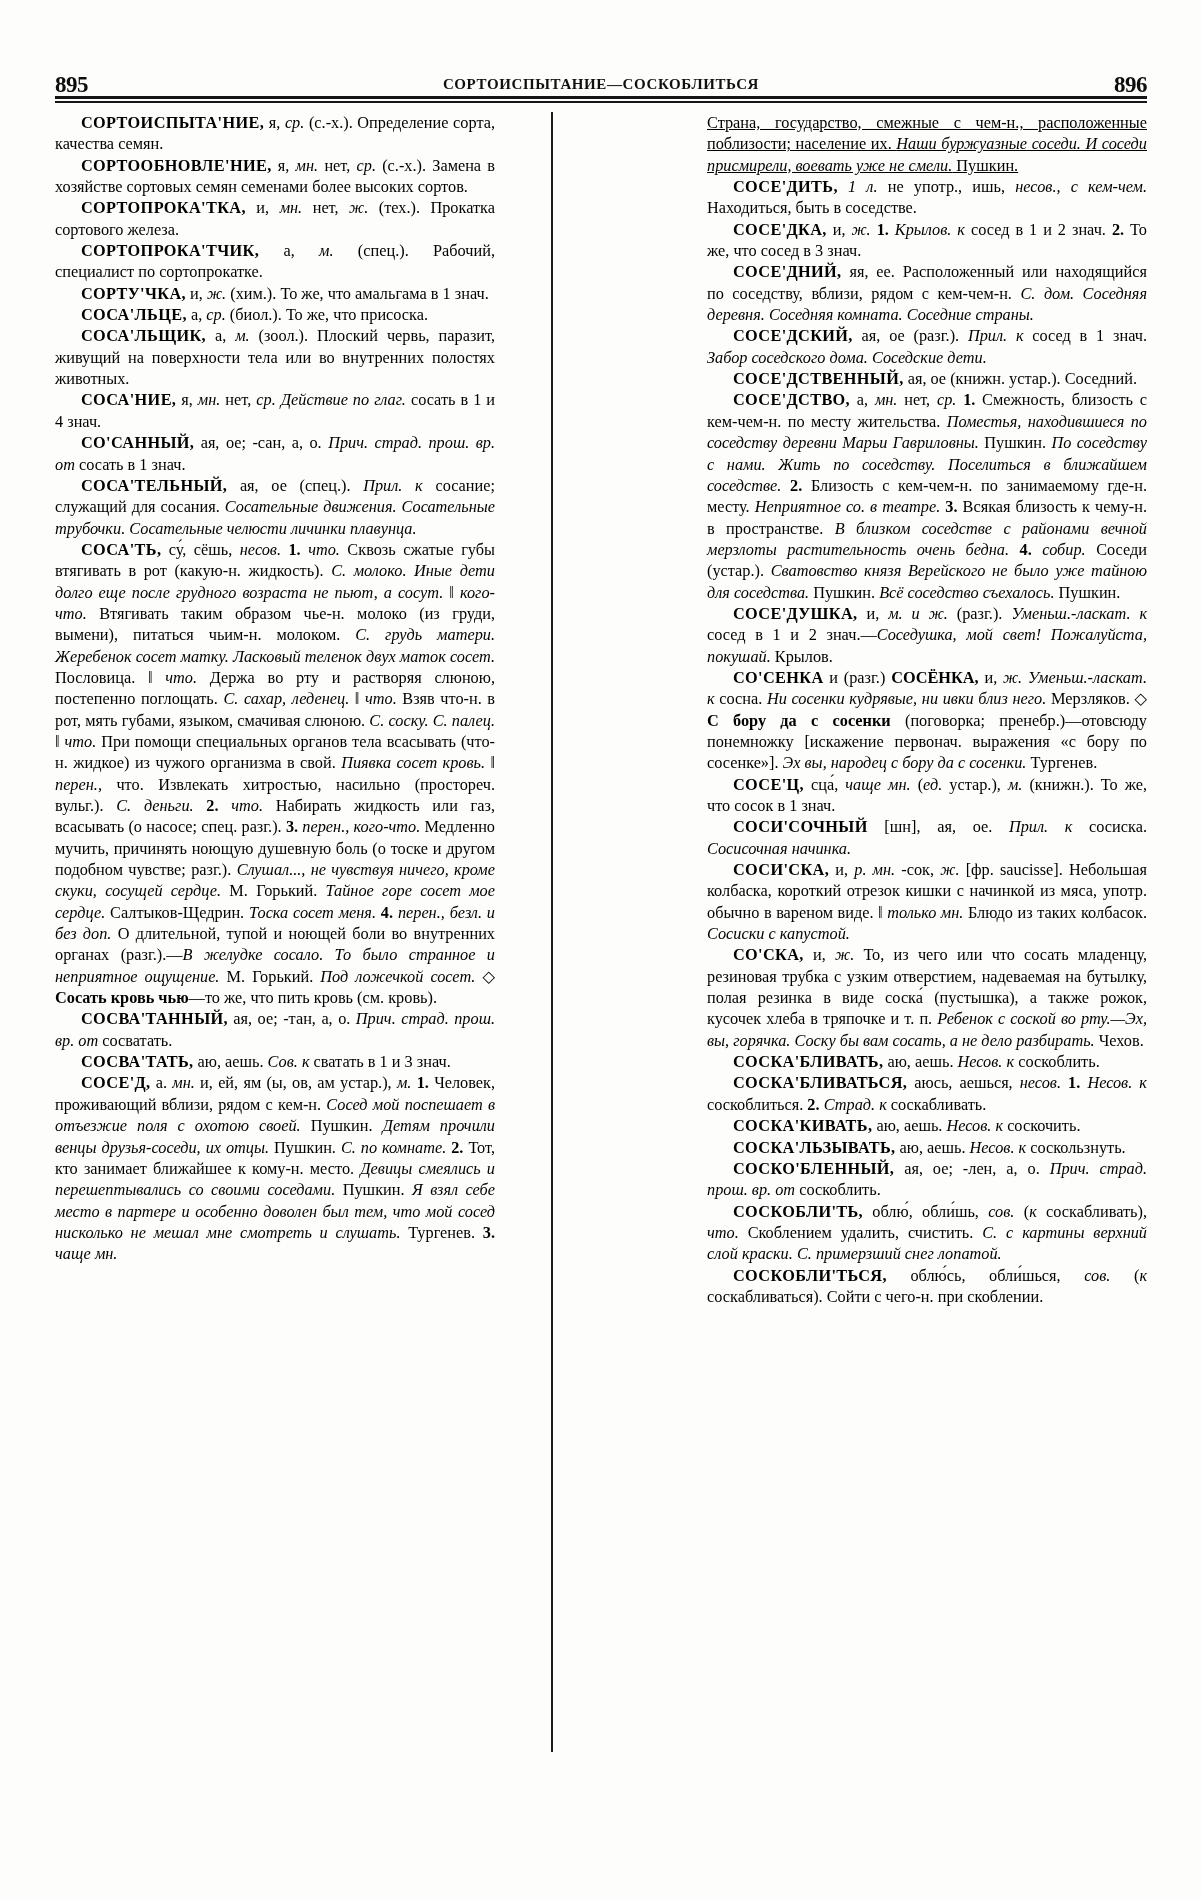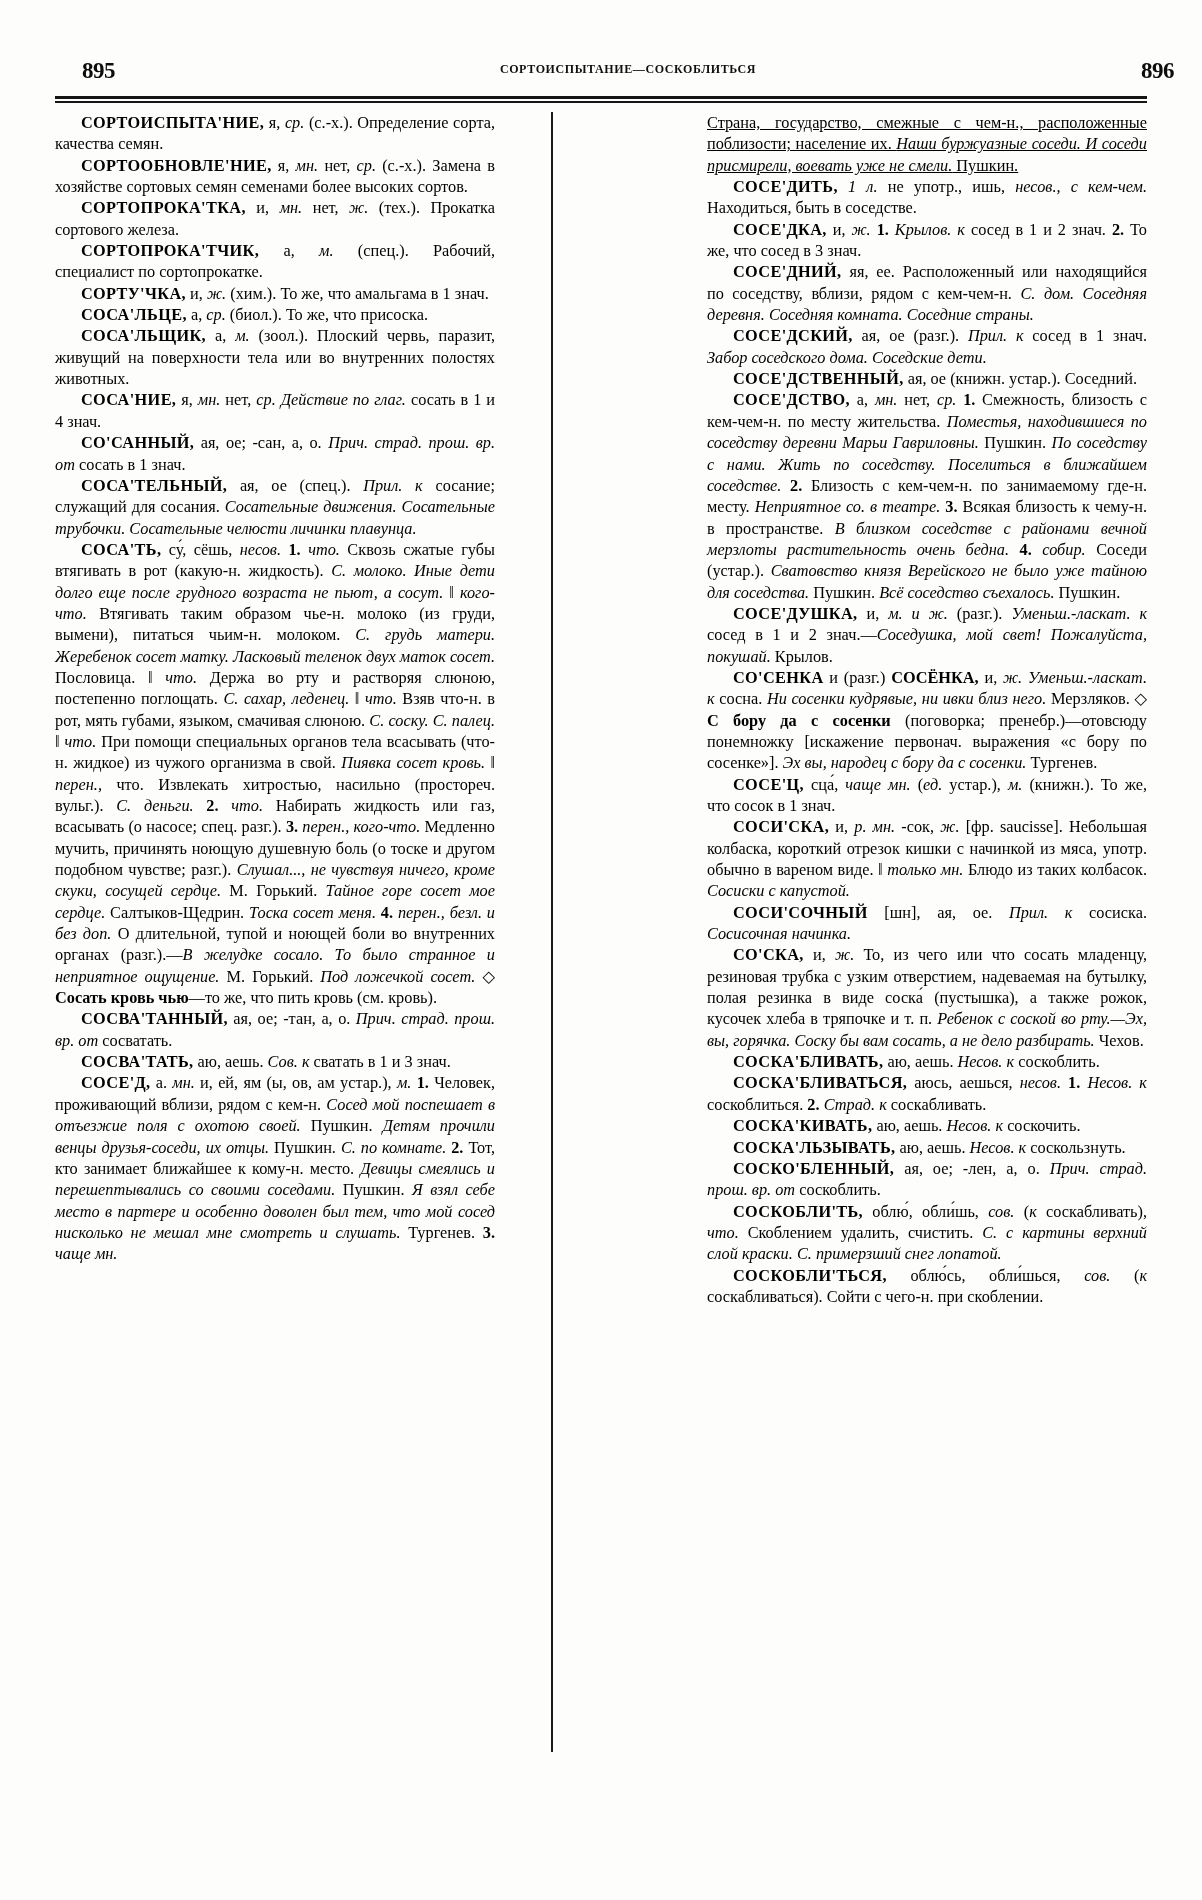--- a/index.html
+++ b/index.html
@@ -22,45 +22,44 @@
     left: 0; top: 0;
     width: 1202px;
     height: 1900px;
     background: #fdfdfb;
   }
 
   
   .running-head {
     position: absolute;
     left: 55px;
-    top: 58px;
+    top: 72px;
     width: 1092px;
     height: 34px;
-    margin-left: 27px;
   }
   .folio {
     position: absolute;
     top: 0;
     font-family: "Liberation Serif", "DejaVu Serif", serif;
     font-weight: bold;
     font-size: 23px;
     letter-spacing: -0.5px;
     color: #0d0d0d;
   }
   .folio-left  { left: 0; }
   .folio-right { right: 0; }
   .head-title {
     position: absolute;
     left: 0;
     right: 0;
     top: 4px;
     text-align: center;
     font-family: "Liberation Serif", "DejaVu Serif", serif;
     font-weight: bold;
-    font-size: 12px;
+    font-size: 15px;
     letter-spacing: 0.6px;
     color: #101010;
   }
 
   .rule {
     position: absolute;
     left: 55px;
     width: 1092px;
     background: #151515;
   }
@@ -147,22 +146,22 @@
         <p class="entry cont"><span>Страна, государство, смежные с чем-н., расположенные поблизости; население их. <i>Наши буржуазные соседи. И соседи присмирели, воевать уже не смели.</i> Пушкин.</span></p>
         <p class="entry"><span class="hw">СОСЕ'ДИТЬ,</span><span> <i>1 л.</i> не употр., ишь, <i>несов., с кем-чем.</i> Находиться, быть в соседстве.</span></p>
         <p class="entry"><span class="hw">СОСЕ'ДКА,</span><span> и, <i>ж.</i> <b>1.</b> <i>Крылов. к</i> сосед в 1 и 2 знач. <b>2.</b> То же, что сосед в 3 знач.</span></p>
         <p class="entry"><span class="hw">СОСЕ'ДНИЙ,</span><span> яя, ее. Расположенный или находящийся по соседству, вблизи, рядом с кем-чем-н. <i>С. дом. Соседняя деревня. Соседняя комната. Соседние страны.</i></span></p>
         <p class="entry"><span class="hw">СОСЕ'ДСКИЙ,</span><span> ая, ое (разг.). <i>Прил. к</i> сосед в 1 знач. <i>Забор соседского дома. Соседские дети.</i></span></p>
         <p class="entry"><span class="hw">СОСЕ'ДСТВЕННЫЙ,</span><span> ая, ое (книжн. устар.). Соседний.</span></p>
         <p class="entry"><span class="hw">СОСЕ'ДСТВО,</span><span> а, <i>мн.</i> нет, <i>ср.</i> <b>1.</b> Смежность, близость с кем-чем-н. по месту жительства. <i>Поместья, находившиеся по соседству деревни Марьи Гавриловны.</i> Пушкин. <i>По соседству с нами. Жить по соседству. Поселиться в ближайшем соседстве.</i> <b>2.</b> Близость с кем-чем-н. по занимаемому где-н. месту. <i>Неприятное со. в театре.</i> <b>3.</b> Всякая близость к чему-н. в пространстве. <i>В близком соседстве с районами вечной мерзлоты растительность очень бедна.</i> <b>4.</b> <i>собир.</i> Соседи (устар.). <i>Сватовство князя Верейского не было уже тайною для соседства.</i> Пушкин. <i>Всё соседство съехалось.</i> Пушкин.</span></p>
         <p class="entry"><span class="hw">СОСЕ'ДУШКА,</span><span> и, <i>м. и ж.</i> (разг.). <i>Уменьш.-ласкат. к</i> сосед в 1 и 2 знач.—<i>Соседушка, мой свет! Пожалуйста, покушай.</i> Крылов.</span></p>
         <p class="entry"><span class="hw">СО'СЕНКА</span><span> и (разг.) <b>СОСЁНКА,</b> и, <i>ж. Уменьш.-ласкат. к</i> сосна. <i>Ни сосенки кудрявые, ни ивки близ него.</i> Мерзляков. ◇ <b>С бору да с сосенки</b> (поговорка; пренебр.)—отовсюду понемножку [искажение первонач. выражения «с бору по сосенке»]. <i>Эх вы, народец с бору да с сосенки.</i> Тургенев.</span></p>
         <p class="entry"><span class="hw">СОСЕ'Ц,</span><span> сца́, <i>чаще мн.</i> (<i>ед.</i> устар.), <i>м.</i> (книжн.). То же, что сосок в 1 знач.</span></p>
+        <p class="entry"><span class="hw">СОСИ'СОЧНЫЙ</span><span> [шн], ая, ое. <i>Прил. к</i> сосиска. <i>Сосисочная начинка.</i></span></p>
         <p class="entry"><span class="hw">СОСИ'СКА,</span><span> и, <i>р. мн.</i> -сок, <i>ж.</i> [фр. saucisse]. Небольшая колбаска, короткий отрезок кишки с начинкой из мяса, употр. обычно в вареном виде. ‖ <i>только мн.</i> Блюдо из таких колбасок. <i>Сосиски с капустой.</i></span></p>
-        <p class="entry"><span class="hw">СОСИ'СОЧНЫЙ</span><span> [шн], ая, ое. <i>Прил. к</i> сосиска. <i>Сосисочная начинка.</i></span></p>
         <p class="entry"><span class="hw">СО'СКА,</span><span> и, <i>ж.</i> То, из чего или что сосать младенцу, резиновая трубка с узким отверстием, надеваемая на бутылку, полая резинка в виде соска́ (пустышка), а также рожок, кусочек хлеба в тряпочке и т. п. <i>Ребенок с соской во рту.—Эх, вы, горячка. Соску бы вам сосать, а не дело разбирать.</i> Чехов.</span></p>
         <p class="entry"><span class="hw">СОСКА'БЛИВАТЬ,</span><span> аю, аешь. <i>Несов. к</i> соскоблить.</span></p>
         <p class="entry"><span class="hw">СОСКА'БЛИВАТЬСЯ,</span><span> аюсь, аешься, <i>несов.</i> <b>1.</b> <i>Несов. к</i> соскоблиться. <b>2.</b> <i>Страд. к</i> соскабливать.</span></p>
         <p class="entry"><span class="hw">СОСКА'КИВАТЬ,</span><span> аю, аешь. <i>Несов. к</i> соскочить.</span></p>
         <p class="entry"><span class="hw">СОСКА'ЛЬЗЫВАТЬ,</span><span> аю, аешь. <i>Несов. к</i> соскользнуть.</span></p>
         <p class="entry"><span class="hw">СОСКО'БЛЕННЫЙ,</span><span> ая, ое; -лен, а, о. <i>Прич. страд. прош. вр. от</i> соскоблить.</span></p>
         <p class="entry"><span class="hw">СОСКОБЛИ'ТЬ,</span><span> облю́, обли́шь, <i>сов.</i> (<i>к</i> соскабливать), <i>что.</i> Скоблением удалить, счистить. <i>С. с картины верхний слой краски. С. примерзший снег лопатой.</i></span></p>
         <p class="entry"><span class="hw">СОСКОБЛИ'ТЬСЯ,</span><span> облю́сь, обли́шься, <i>сов.</i> (<i>к</i> соскабливаться). Сойти с чего-н. при скоблении.</span></p>
       </div>
   </div>

